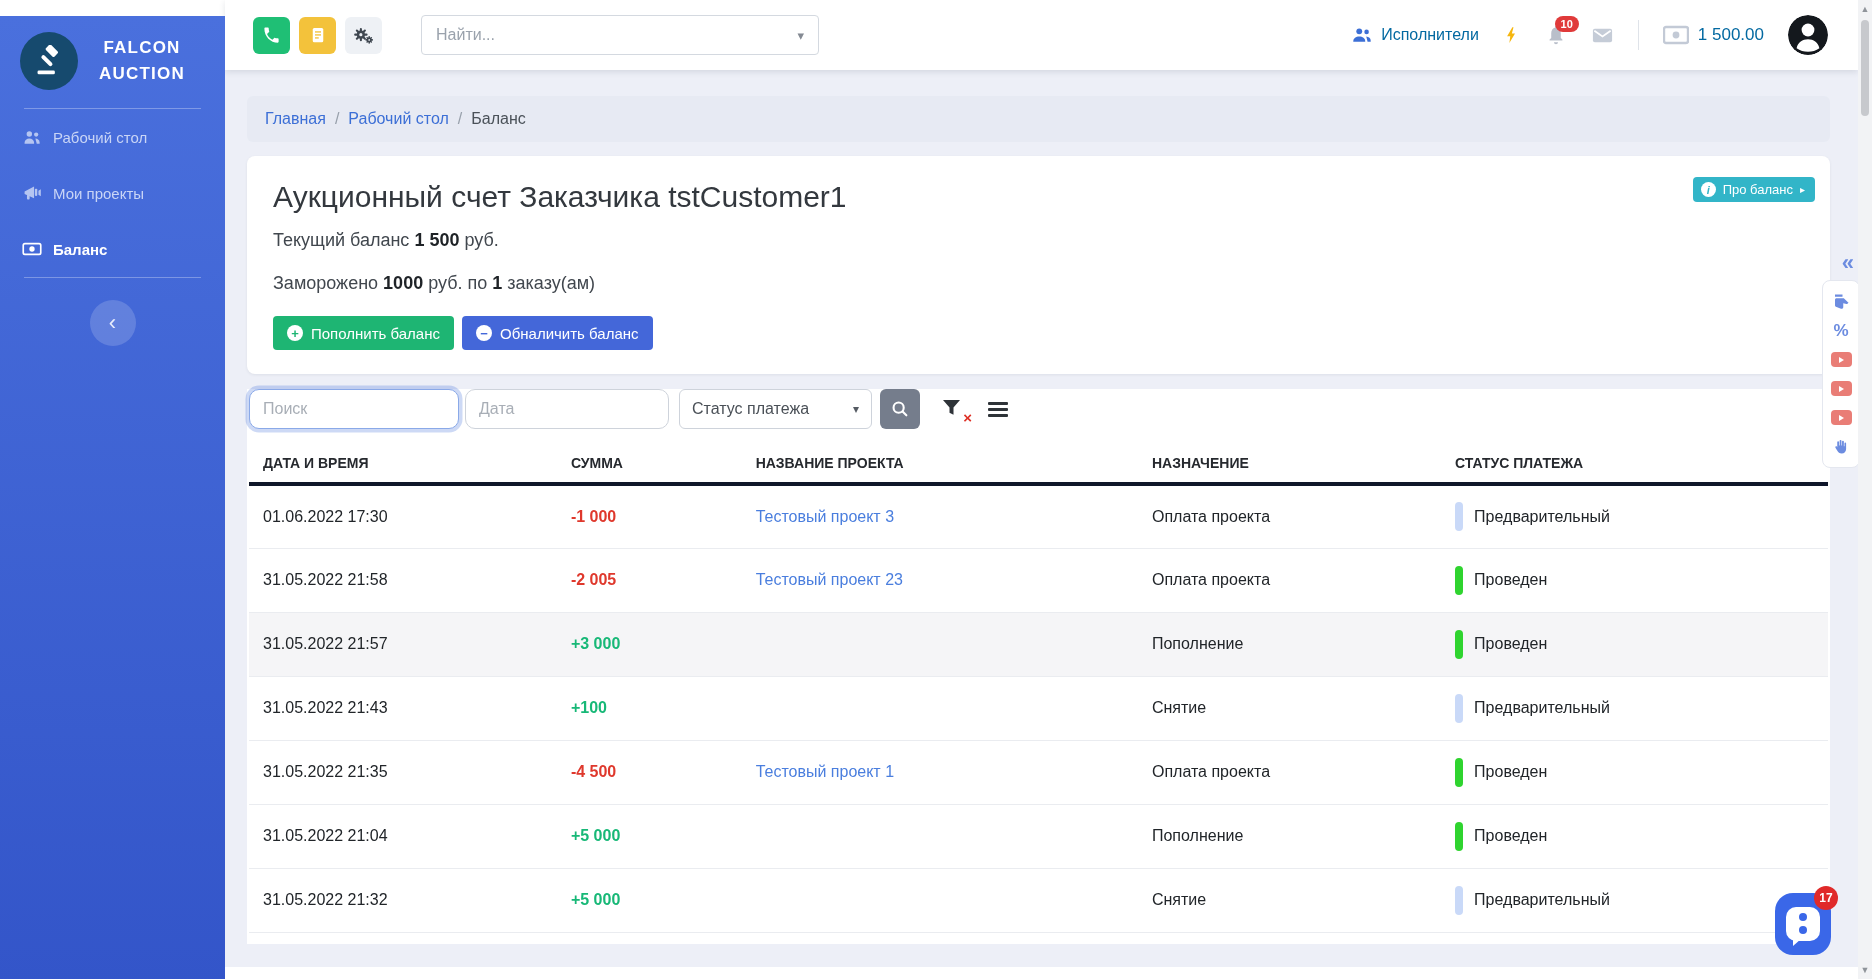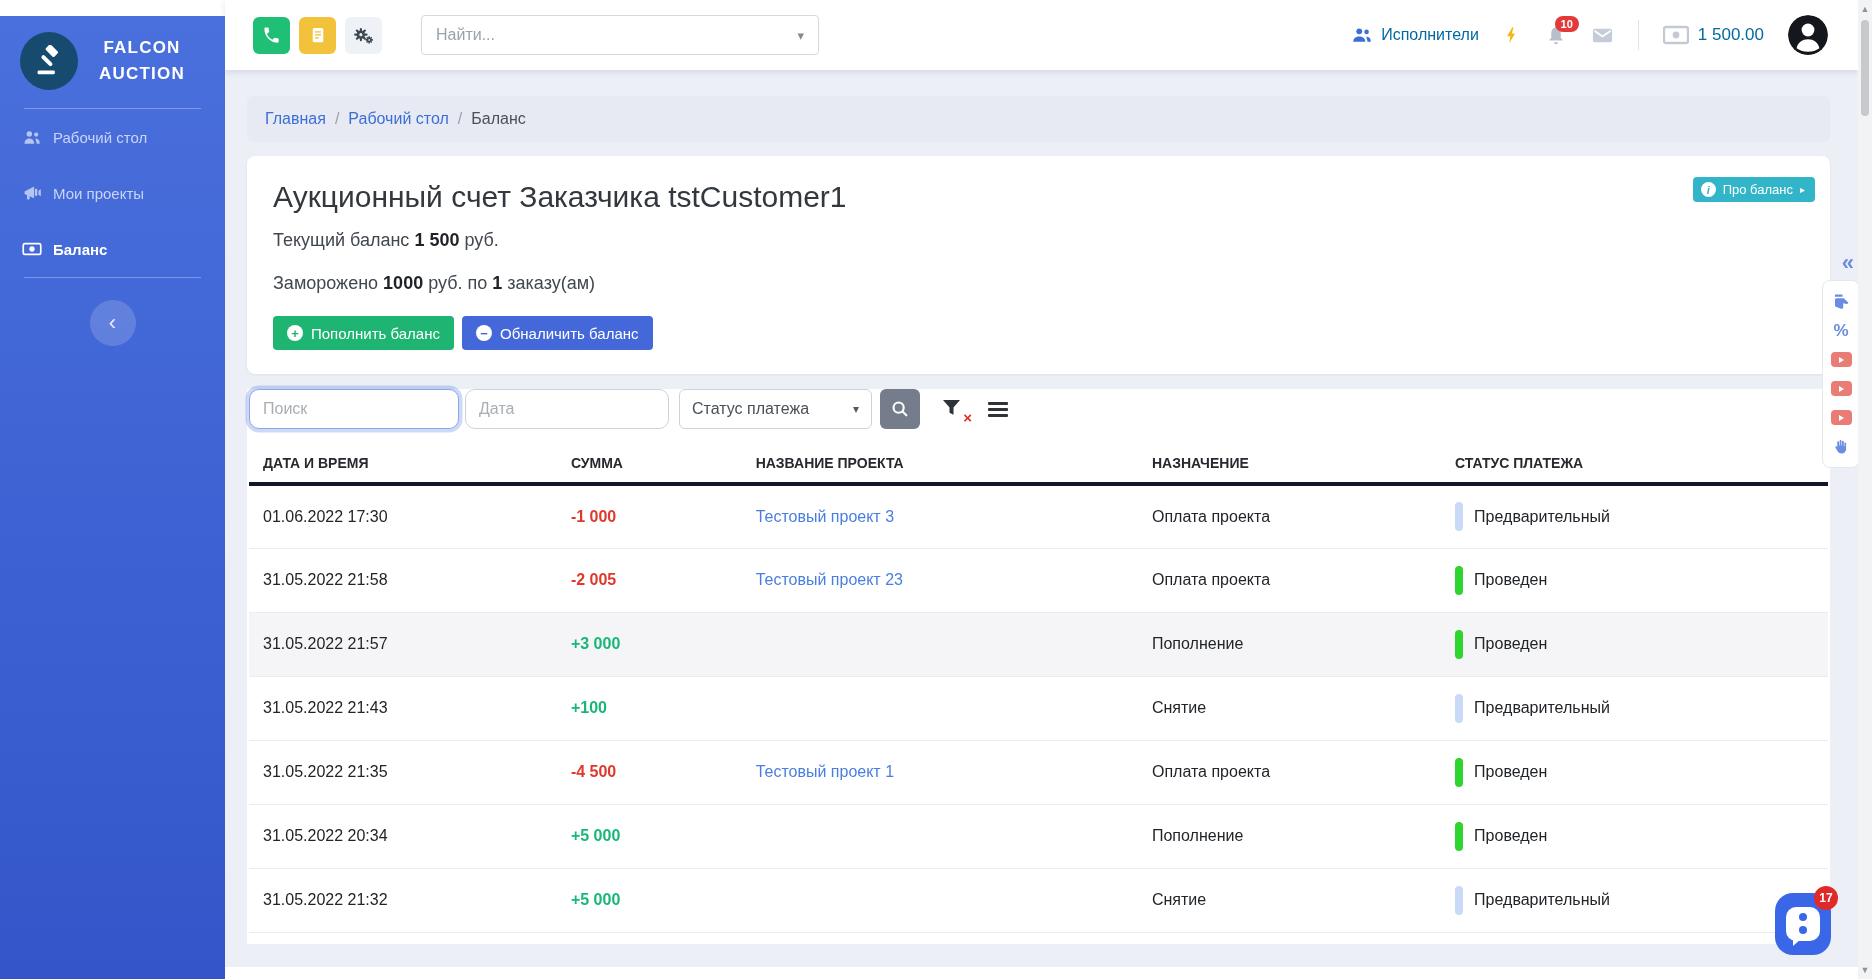--- a/index.html
+++ b/index.html
@@ -440,21 +440,21 @@
                 <td><a class="proj-link">Тестовый проект 1</a></td>
                 <td>Оплата проекта</td>
                 <td>
                   <span class="status-cell">
                     <span class="status-bar completed"></span>
                     <span>Проведен</span>
                   </span>
                 </td>
               </tr>
               <tr>
-                <td>31.05.2022 20:34</td>
+                <td>31.05.2022 21:04</td>
                 <td class="amount positive">+5 000</td>
                 <td></td>
                 <td>Пополнение</td>
                 <td>
                   <span class="status-cell">
                     <span class="status-bar completed"></span>
                     <span>Проведен</span>
                   </span>
                 </td>
               </tr>

